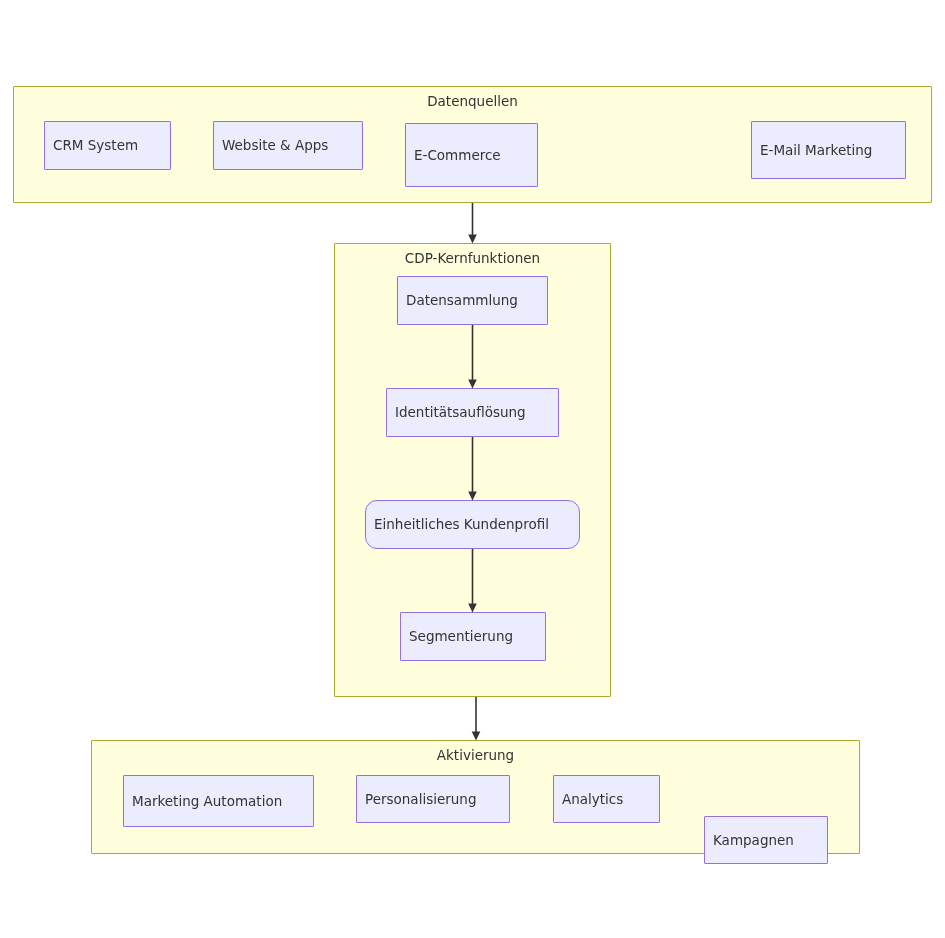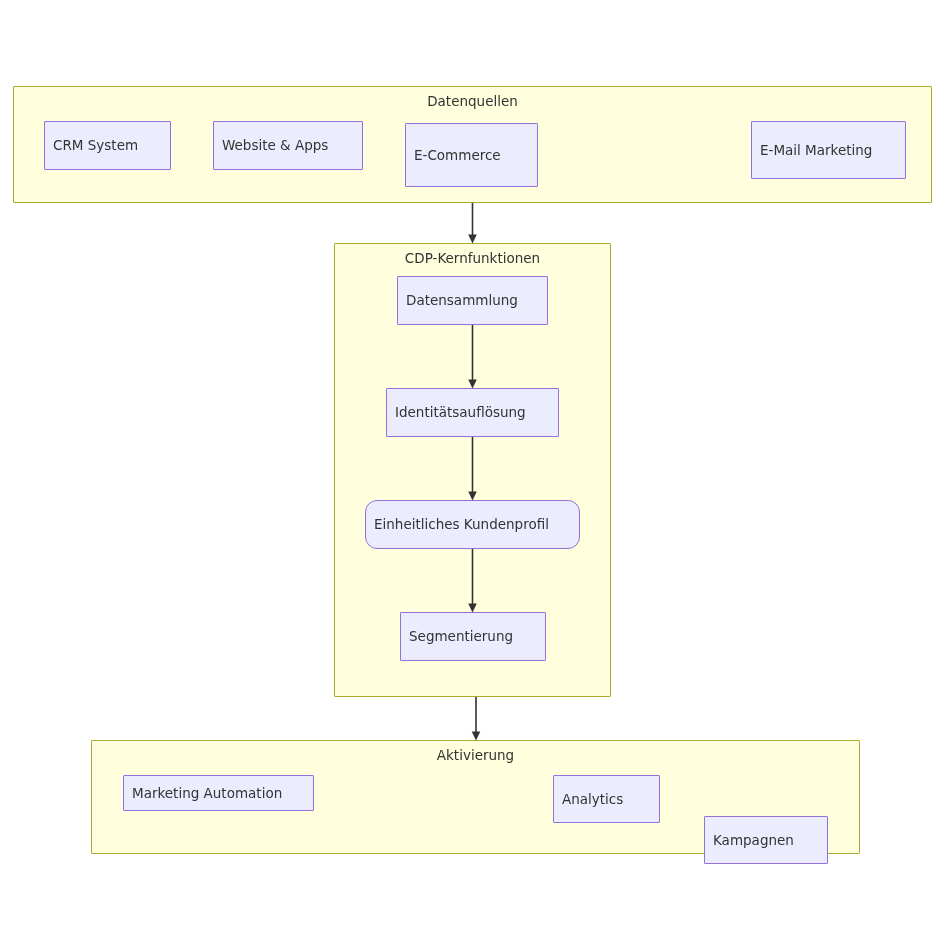--- a/index.html
+++ b/index.html
@@ -93,21 +93,21 @@
   #node-social       { left: 580px; top: 121px; width: 129px; height: 49px; }
   #node-email        { left: 751px; top: 121px; width: 155px; height: 58px; }
 
   
   #node-datensammlung { left: 397px; top: 276px; width: 151px; height: 49px; }
   #node-identitaet    { left: 386px; top: 388px; width: 173px; height: 49px; }
   #node-kundenprofil  { left: 365px; top: 500px; width: 215px; height: 49px; border-radius: 12px; }
   #node-segmentierung { left: 400px; top: 612px; width: 146px; height: 49px; }
 
   
-  #node-marketing-automation { left: 123px; top: 775px; width: 191px; height: 36px; }
+  #node-marketing-automation { left: 123px; top: 775px; width: 191px; height: 52px; }
   #node-personalisierung     { left: 356px; top: 775px; width: 154px; height: 48px; }
   #node-analytics            { left: 553px; top: 775px; width: 107px; height: 48px; }
   #node-kampagnen            { left: 704px; top: 775px; width: 124px; height: 48px; margin-top: 41px; }
 
   
   #edges {
     position: absolute;
     left: 0;
     top: 0;
     width: 945px;
@@ -163,20 +163,23 @@
     <span class="node-label">Segmentierung</span>
   </div>
 
   <div class="cluster" id="cluster-aktivierung">
     <div class="cluster-title">Aktivierung</div>
   </div>
 
   <div class="node" id="node-marketing-automation">
     <span class="node-label">Marketing Automation</span>
   </div>
+  <div class="node" id="node-personalisierung">
+    <span class="node-label">Personalisierung</span>
+  </div>
   <div class="node" id="node-analytics">
     <span class="node-label">Analytics</span>
   </div>
   <div class="node" id="node-kampagnen">
     <span class="node-label">Kampagnen</span>
   </div>
 
   <svg id="edges" viewBox="0 0 945 938" width="945" height="938">
 
     <g>

